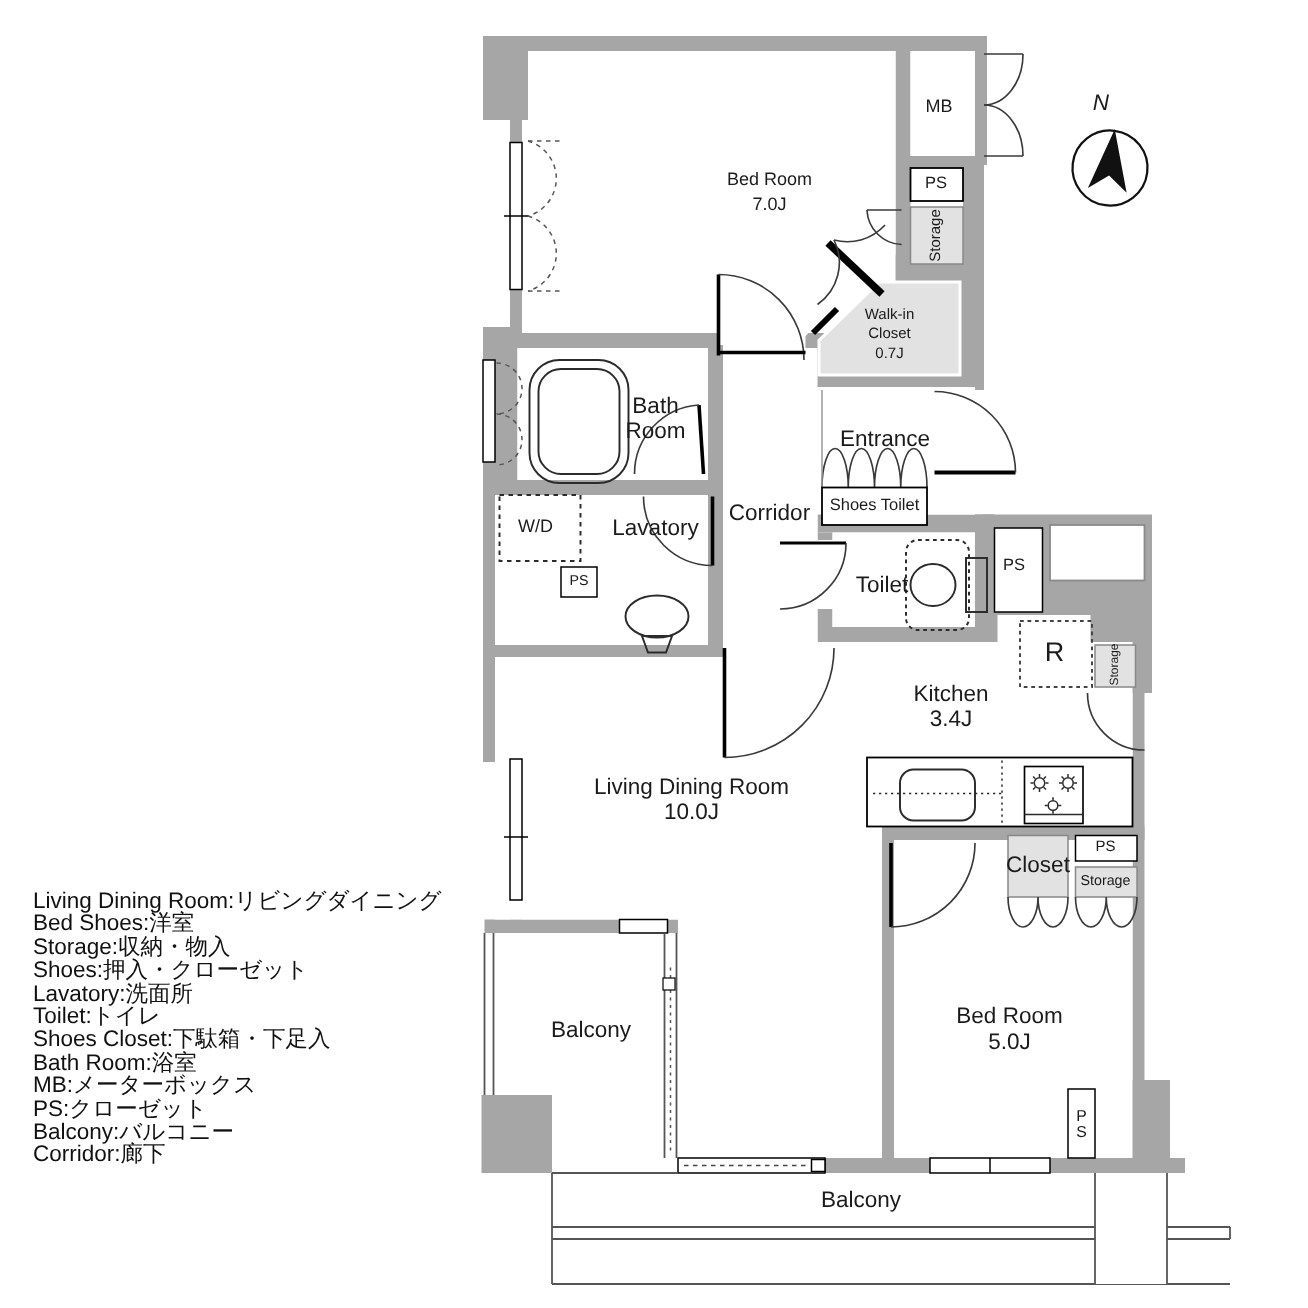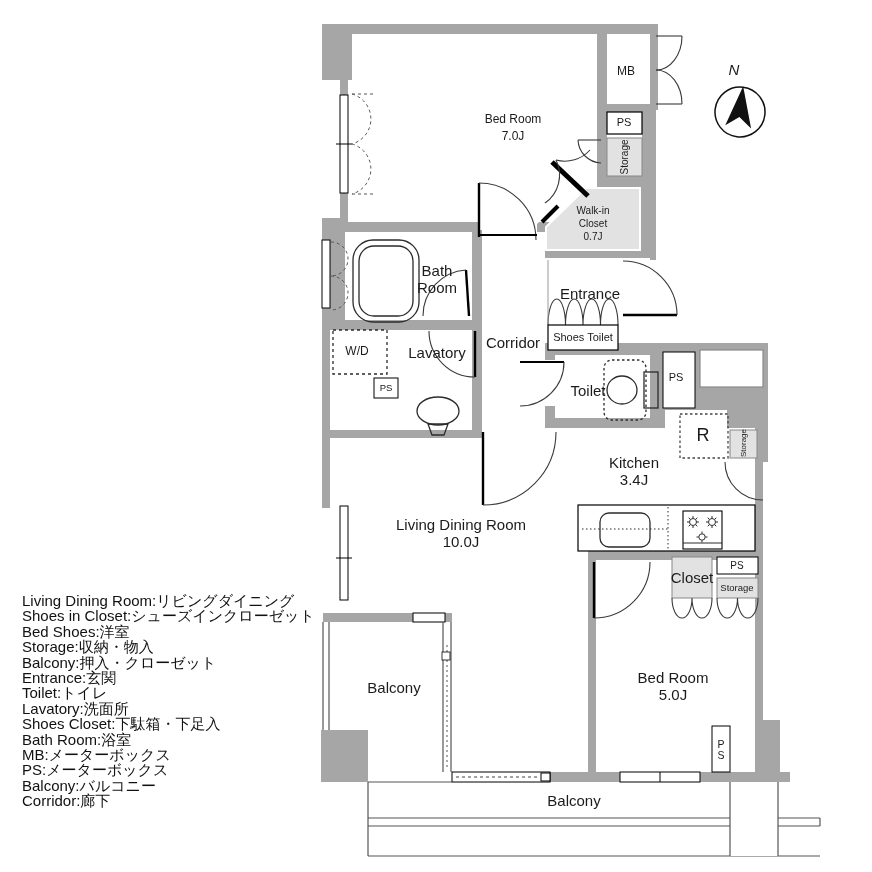--- a/index.html
+++ b/index.html
@@ -270,28 +270,26 @@
   <div>Bed Room</div>
       <div>5.0J</div>
 </div>
 <div class="lbl" style="left:394px;top:687px">Balcony</div>
 <div class="lbl" style="left:574px;top:800px">Balcony</div>
 <div class="lbl stack" style="left:721px;top:750px">PS</div>
 <div class="lbl nlab" style="left:734px;top:69px">N</div>
 
 <div id="legend">
   <div>Living Dining Room:リビングダイニング</div>
-  <div>Shoes in Closet:シューズインクローゼット</div>
   <div>Bed Shoes:洋室</div>
   <div>Storage:収納・物入</div>
-  <div>Balcony:押入・クローゼット</div>
-  <div>Entrance:玄関</div>
+  <div>Shoes:押入・クローゼット</div>
+  <div>Lavatory:洗面所</div>
   <div>Toilet:トイレ</div>
-  <div>Lavatory:洗面所</div>
   <div>Shoes Closet:下駄箱・下足入</div>
   <div>Bath Room:浴室</div>
   <div>MB:メーターボックス</div>
-  <div>PS:メーターボックス</div>
+  <div>PS:クローゼット</div>
   <div>Balcony:バルコニー</div>
   <div>Corridor:廊下</div>
 </div>
 
 </div>
 
 </body></html>

